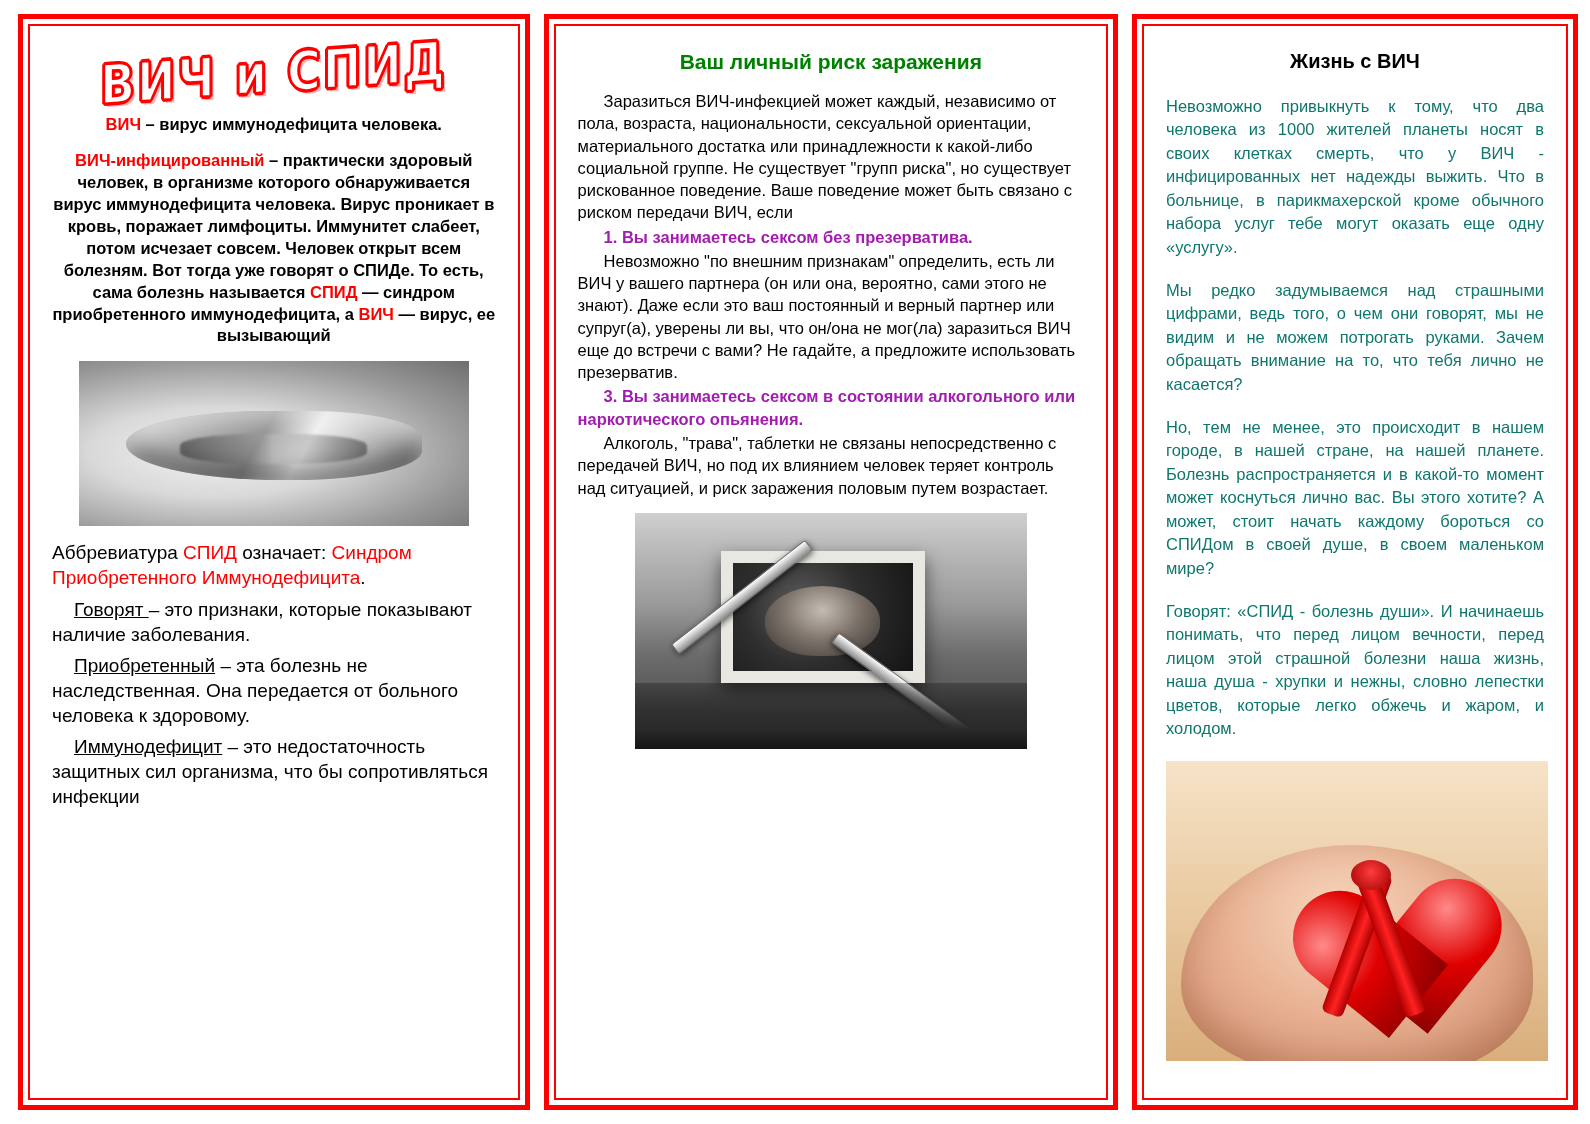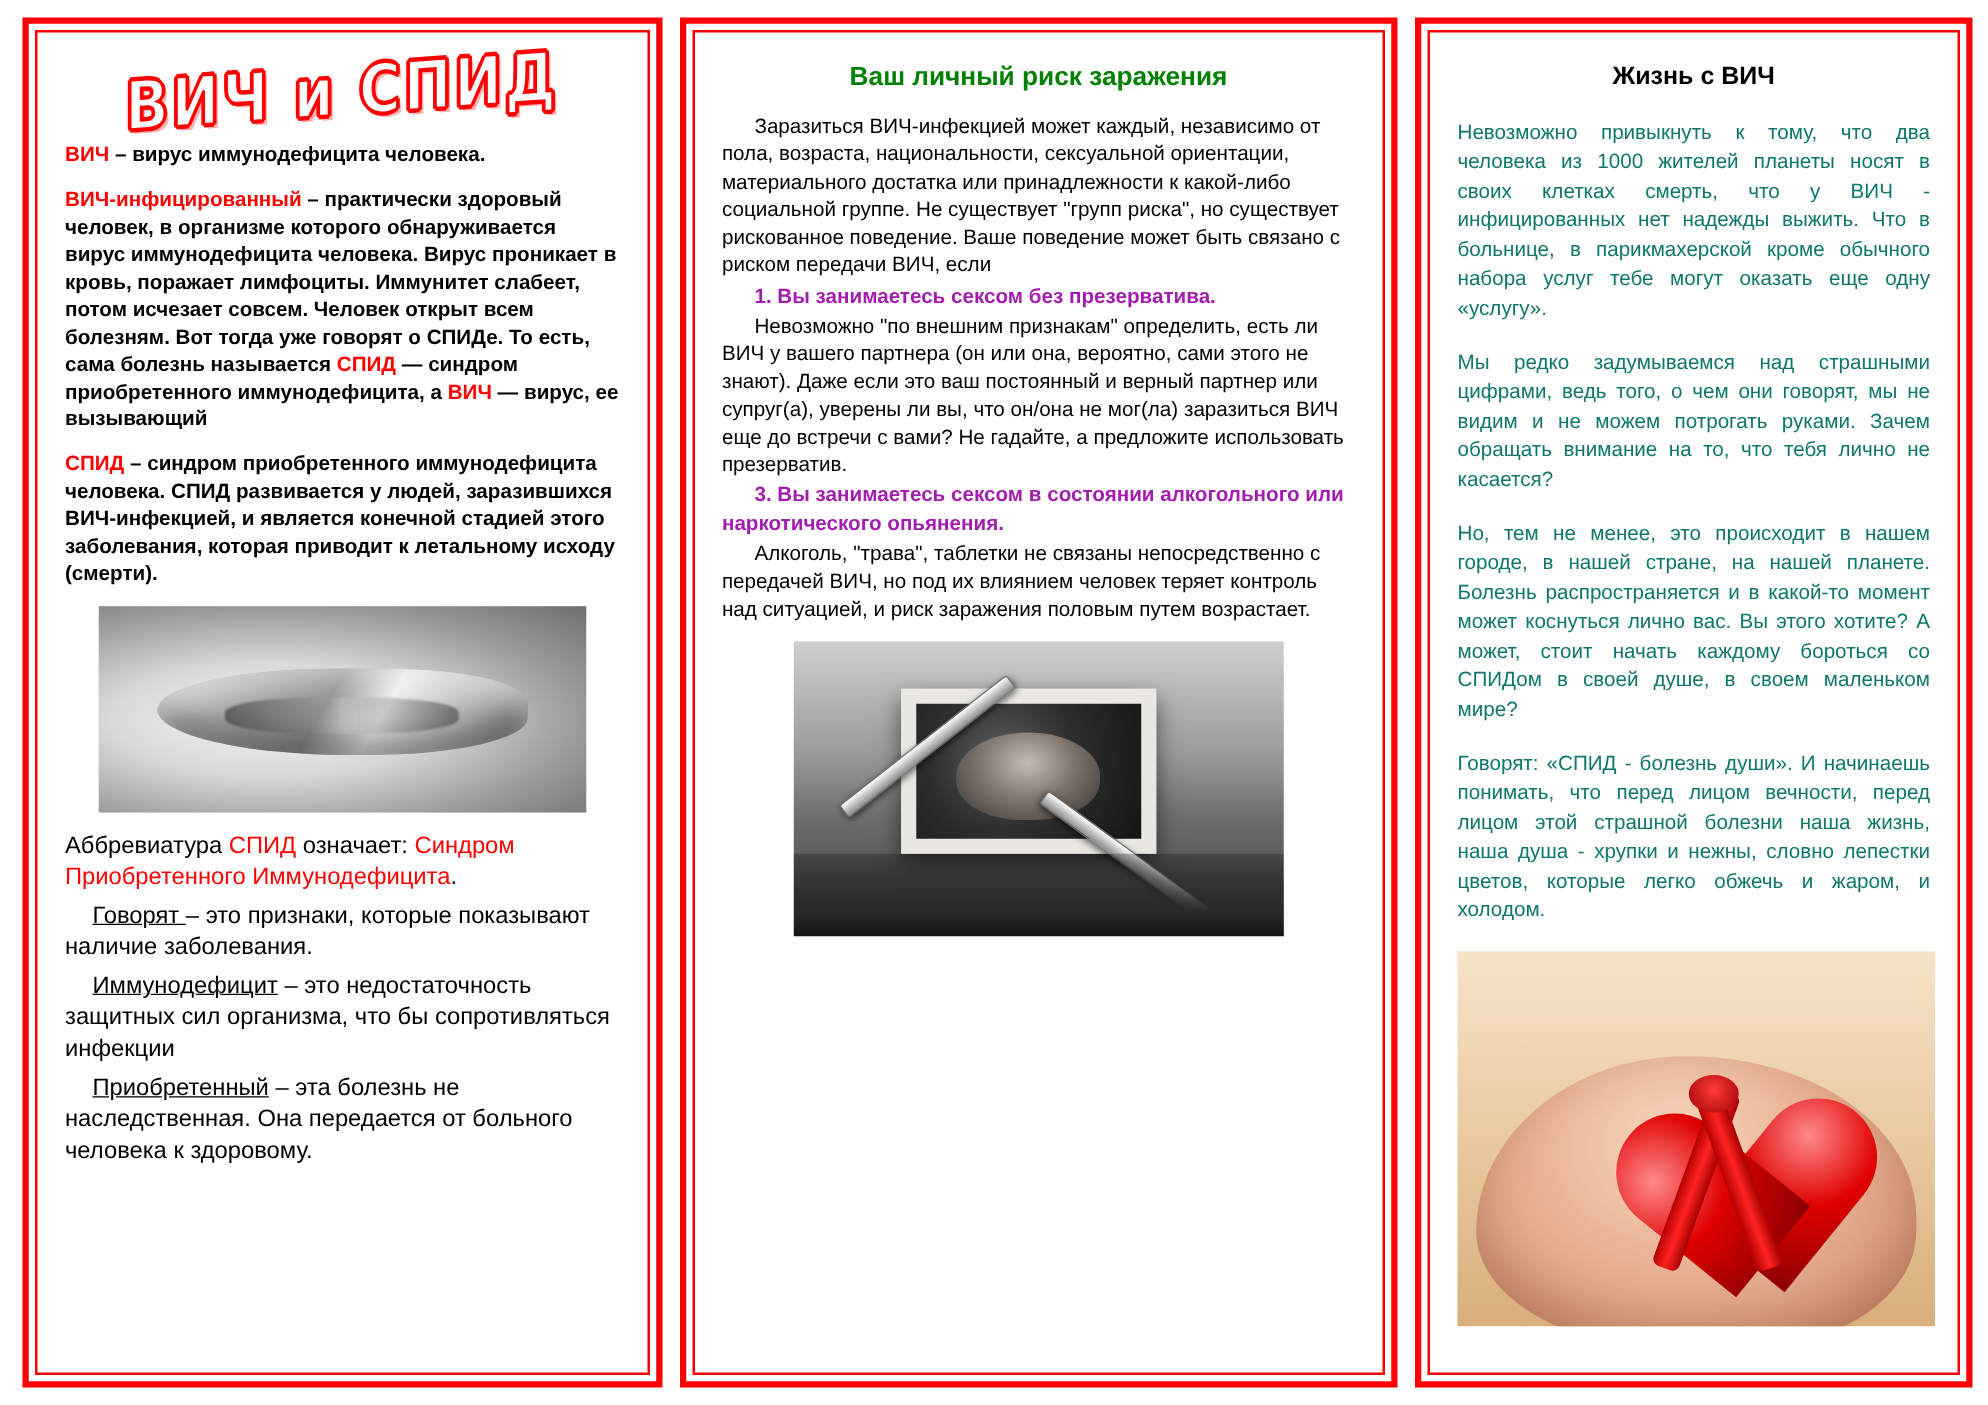--- a/index.html
+++ b/index.html
@@ -57,21 +57,21 @@
        2px 0 0 #ff0000, -2px 0 0 #ff0000, 0 2px 0 #ff0000, 0 -2px 0 #ff0000,
        3px 3px 0 #ffb3b3;
     transform: skewY(-4deg) scaleY(1.18);
   }
   .p1-text {
     font-size: 16.5px;
     line-height: 1.33;
     color: #000000;
     font-weight: bold;
   }
-  .p1-text p { margin: 0 0 14px 0; }
+  .p1-text p { margin: 0 0 14px 0; text-align: center; }
   .red { color: #ff0000; }
 
   .img-hands {
     width: 390px;
     height: 165px;
     margin: 4px auto 14px auto;
     background:
       radial-gradient(ellipse at 35% 55%, #f2f2f2 0%, #d9d9d9 35%, #9a9a9a 70%, #6e6e6e 100%),
       #e8e8e8;
     position: relative;
@@ -288,39 +288,36 @@
         <span class="wordart-text">ВИЧ и СПИД</span>
       </div>
 
       <div class="p1-text">
         <p>
           <span class="red">ВИЧ</span><span> – вирус иммунодефицита человека.</span>
         </p>
         <p>
           <span class="red">ВИЧ-инфицированный</span><span> – практически здоровый человек, в организме которого обнаруживается вирус иммунодефицита человека. Вирус проникает в кровь, поражает лимфоциты. Иммунитет слабеет, потом исчезает совсем. Человек открыт всем болезням. Вот тогда уже говорят о СПИДе. То есть, сама болезнь называется </span><span class="red">СПИД</span><span> — синдром приобретенного иммунодефицита, а </span><span class="red">ВИЧ</span><span> — вирус, ее вызывающий</span>
         </p>
-        <p>
-          <span class="red">СПИД</span><span> – синдром приобретенного иммунодефицита человека. СПИД развивается у людей, заразившихся ВИЧ-инфекцией, и является конечной стадией этого заболевания, которая приводит к летальному исходу (смерти).</span>
-        </p>
       </div>
 
       <div class="img-hands"></div>
 
       <div class="p1-small">
         <p>
           <span>Аббревиатура </span><span class="red">СПИД</span><span> означает: </span><span class="red">Синдром Приобретенного Иммунодефицита</span><span>.</span>
         </p>
         <p class="indent">
           <span class="u">Говорят </span><span>– это признаки, которые показывают наличие заболевания.</span>
         </p>
         <p class="indent">
+          <span class="u">Приобретенный</span><span> – эта болезнь не наследственная. Она передается от больного человека к здоровому.</span>
+        </p>
+        <p class="indent">
           <span class="u">Иммунодефицит</span><span> – это недостаточность защитных сил организма, что бы сопротивляться инфекции</span>
-        </p>
-        <p class="indent">
-          <span class="u">Приобретенный</span><span> – эта болезнь не наследственная. Она передается от больного человека к здоровому.</span>
         </p>
       </div>
 
     </div>
   </div>
 
   <div class="panel panel-2">
     <div class="panel-inner">
 
       <div class="p2-title">Ваш личный риск заражения</div>

